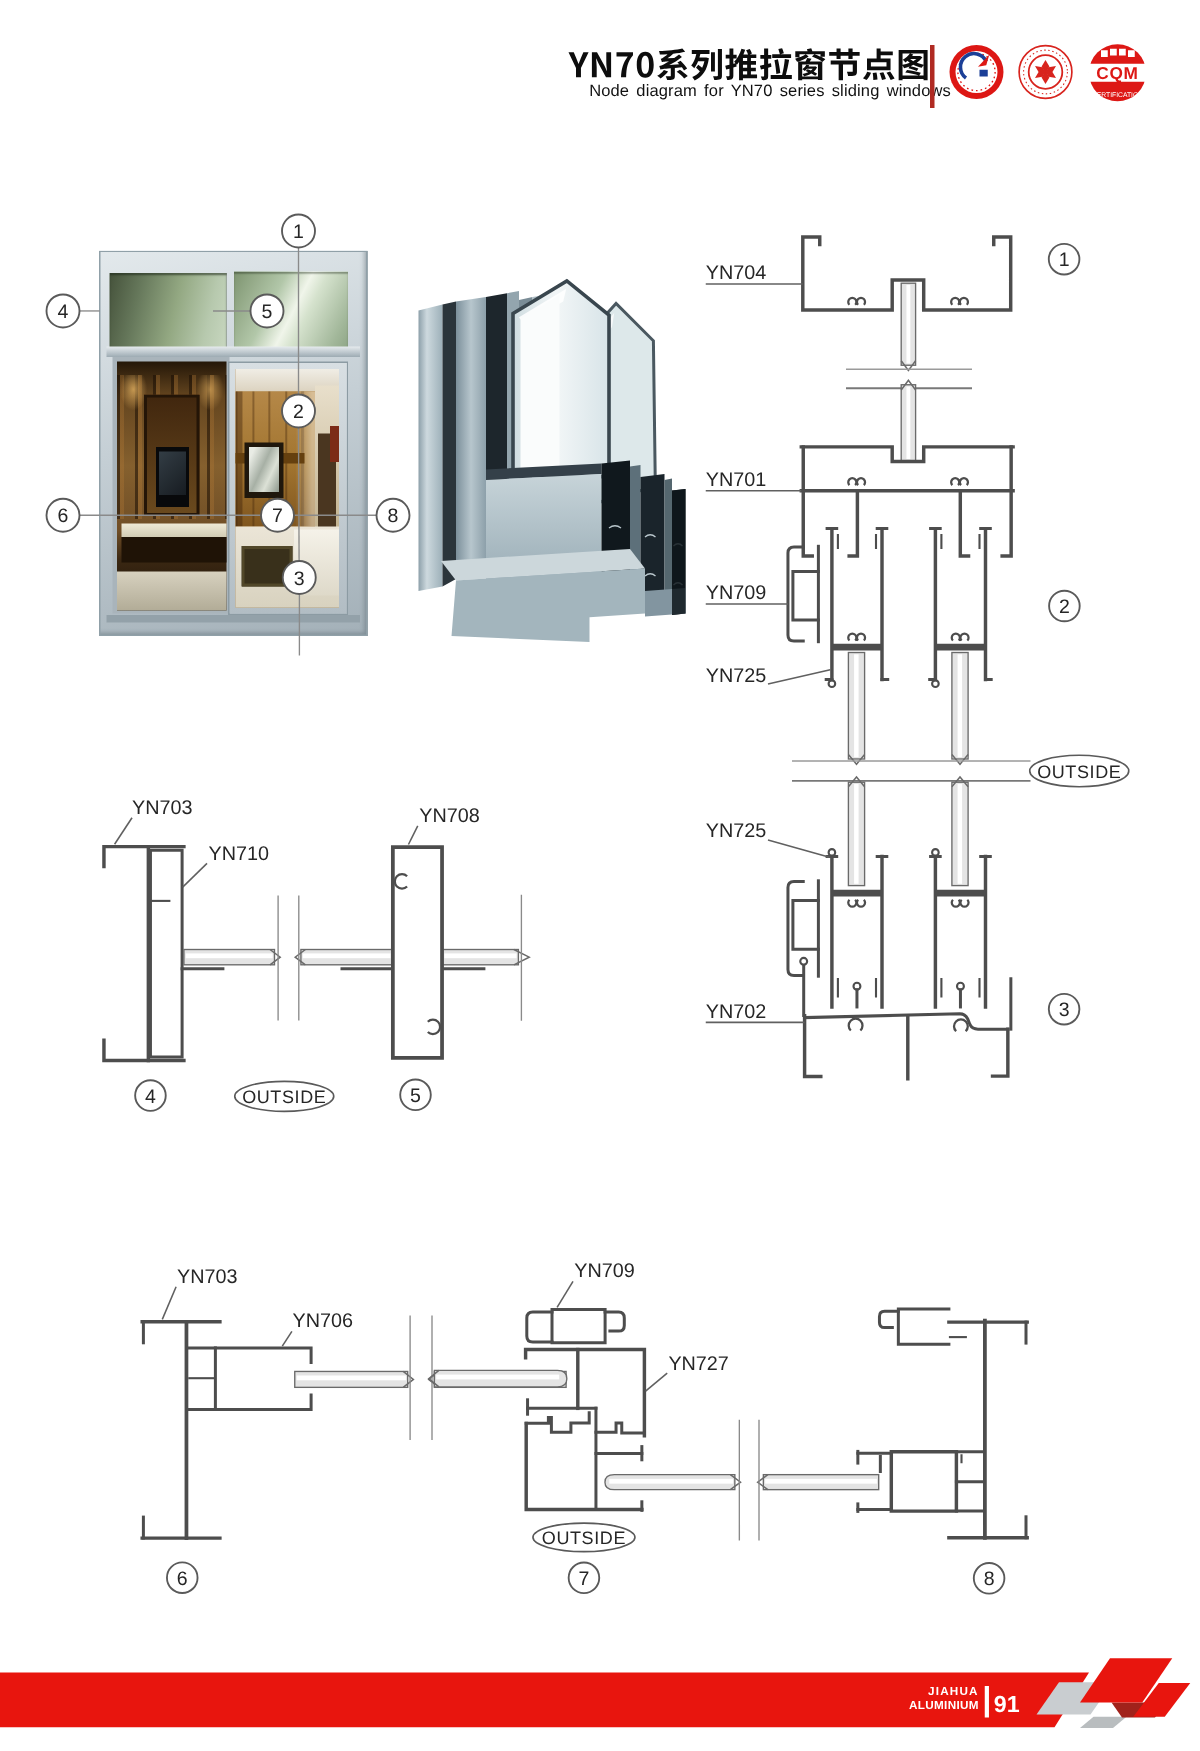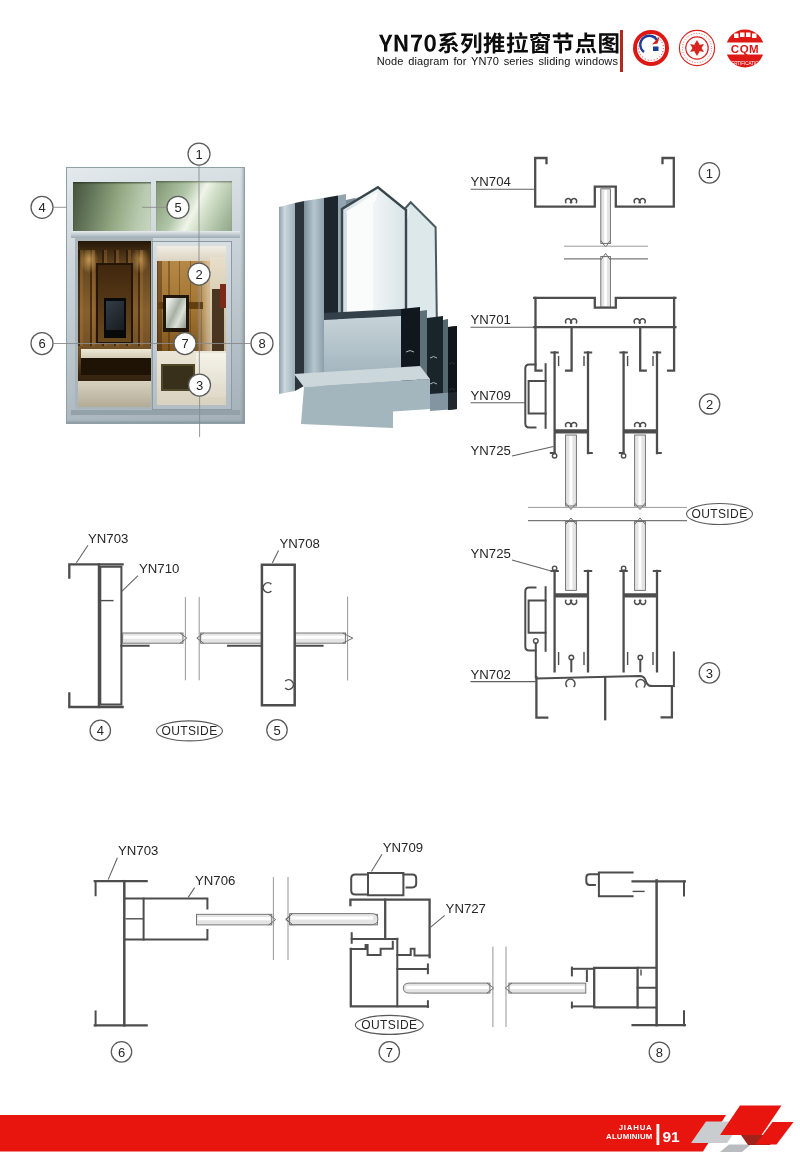--- a/index.html
+++ b/index.html
@@ -19,21 +19,21 @@
       <path d="M439.6 45.6C438.6 47.1 436.8 48.6 435.1 49.5C435.7 49.9 436.9 50.8 437.4 51.3C439.1 50.2 441.1 48.3 442.4 46.6ZM448.1 46.9C449.9 48.2 452.1 50.1 453.1 51.3L455.5 49.7C454.3 48.5 452.1 46.7 450.3 45.5ZM448.6 40.6C449.1 41 449.5 41.5 449.9 41.9L443.2 42.4C446.1 40.9 449 39.1 451.6 37L449.7 35.3C448.7 36.1 447.6 37 446.5 37.7L442 37.9C443.3 37 444.6 35.9 445.8 34.8C448.7 34.5 451.5 34.1 453.8 33.5L451.9 31.3C448.1 32.2 441.8 32.8 436.3 33C436.5 33.6 436.9 34.7 436.9 35.4C438.6 35.3 440.3 35.2 442 35.1C440.9 36.2 439.7 37 439.2 37.3C438.5 37.8 438 38.1 437.5 38.2C437.8 38.9 438.1 40 438.3 40.5C438.8 40.3 439.5 40.2 443 39.9C441.6 40.8 440.3 41.5 439.7 41.8C438.3 42.5 437.4 42.9 436.5 43C436.8 43.7 437.1 44.9 437.3 45.4C438 45.1 439 44.9 444.2 44.5V49.5C444.2 49.8 444.1 49.8 443.7 49.8C443.3 49.8 441.9 49.8 440.8 49.8C441.2 50.5 441.6 51.6 441.8 52.4C443.4 52.4 444.7 52.4 445.7 52C446.7 51.6 446.9 50.9 446.9 49.6V44.3L451.6 43.9C452.2 44.7 452.7 45.4 453 46L455.1 44.6C454.2 43.2 452.4 41.1 450.7 39.5Z"></path>
       <path d="M471 33.8V46.7H473.6V33.8ZM475.6 31.6V49.4C475.6 49.7 475.5 49.8 475.1 49.8C474.7 49.9 473.5 49.9 472.4 49.8C472.7 50.5 473.1 51.7 473.2 52.4C475.1 52.4 476.3 52.3 477.2 51.9C478 51.5 478.3 50.8 478.3 49.4V31.6ZM461 44.1C461.8 44.8 462.9 45.8 463.6 46.5C462.3 48.3 460.5 49.6 458.5 50.4C459 51 459.7 52 460.1 52.7C465.2 50.3 468.5 45.8 469.6 37.8L467.9 37.3L467.4 37.4H463.3C463.5 36.6 463.7 35.8 463.9 35H470V32.4H458.2V35H461.2C460.5 38.1 459.4 40.9 457.8 42.7C458.3 43.1 459.4 44 459.8 44.5C460.8 43.3 461.7 41.7 462.4 39.9H466.6C466.2 41.5 465.7 42.9 465.1 44.2C464.4 43.5 463.3 42.7 462.5 42.1Z"></path>
       <path d="M494.4 32.5C494.9 33.3 495.4 34.4 495.7 35.3H492.6C493.1 34.3 493.5 33.2 493.8 32.2L491.3 31.5C490.3 34.8 488.5 38.1 486.4 40.2C486.6 40.4 487 40.7 487.3 41.1L485.9 41.5V38H488.1V35.5H485.9V31.4H483.3V35.5H480.8V38H483.3V42.1C482.2 42.4 481.3 42.6 480.5 42.8L481.1 45.4L483.3 44.8V49.4C483.3 49.7 483.2 49.8 482.9 49.8C482.6 49.8 481.8 49.8 481 49.8C481.4 50.6 481.7 51.7 481.8 52.4C483.2 52.4 484.2 52.3 484.9 51.9C485.6 51.4 485.9 50.7 485.9 49.4V44L488.1 43.4L487.8 41.6L488.3 42.2C488.8 41.6 489.3 41 489.7 40.4V52.5H492.3V51.1H501.7V48.7H497.6V46.5H500.9V44.2H497.6V42.1H501V39.7H497.6V37.7H501.2V35.3H496.9L498.3 34.7C498 33.8 497.4 32.5 496.8 31.6ZM492.3 42.1H495.1V44.2H492.3ZM492.3 39.7V37.7H495.1V39.7ZM492.3 46.5H495.1V48.7H492.3Z"></path>
       <path d="M513.3 39.1C513.9 42.1 514.4 46.1 514.6 48.4L517.2 47.7C517 45.4 516.3 41.5 515.6 38.5ZM515.9 31.7C516.2 32.8 516.7 34.2 516.9 35.2H511.8V37.7H524.4V35.2H517.2L519.6 34.5C519.3 33.6 518.9 32.1 518.4 31.1ZM510.8 49V51.6H524.9V49H520.9C521.7 46.2 522.5 42.3 523.1 38.9L520.2 38.4C519.9 41.7 519.2 46.1 518.4 49ZM506.4 31.4V35.7H503.9V38.2H506.4V42.2C505.4 42.4 504.5 42.6 503.6 42.8L504.3 45.4L506.4 44.9V49.6C506.4 49.9 506.3 50 506.1 50C505.8 50 505 50 504.2 50C504.6 50.7 504.9 51.8 505 52.4C506.5 52.5 507.4 52.4 508.1 52C508.9 51.6 509.1 50.9 509.1 49.6V44.2L511.3 43.5L511 41.1L509.1 41.5V38.2H511.2V35.7H509.1V31.4Z"></path>
       <path d="M534.2 35.2C532.1 36.6 529.3 37.5 527.1 38.1L528.4 40.2C531 39.5 533.9 38.2 536.1 36.6ZM535.1 37.7C534.9 38.4 534.4 39.3 534 40H529.1V52.5H531.8V51.9H542.3V52.4H545.2V40H536.8C537.2 39.5 537.6 38.9 538 38.2ZM531.8 50V42H542.3V50ZM534.1 46.4C534.6 46.6 535.2 46.8 535.8 47.1C534.6 47.6 533.3 48 532 48.3C532.4 48.7 532.9 49.4 533.1 49.9C534.8 49.5 536.4 48.9 537.8 48C538.9 48.5 539.9 49.1 540.5 49.5L541.8 48.1C541.2 47.7 540.4 47.3 539.5 46.8C540.4 46 541.2 45 541.7 43.8L540.4 43.2L540 43.3H536.1L536.5 42.5L534.6 42.2C534.1 43.2 533.3 44.2 531.9 45.1C532.4 45.3 533.1 45.9 533.4 46.3C534.1 45.8 534.6 45.3 535 44.8H538.8C538.4 45.2 538 45.6 537.6 46C536.8 45.6 536 45.3 535.3 45.1ZM534.9 31.8 535.4 33.1H527.2V37.1H530V35.2H539.9L538.3 36.7C540.7 37.6 543.9 39.1 545.4 40.2L547.2 38.5C546.5 38 545.4 37.4 544.2 36.9H546.9V33.1H538.6C538.4 32.5 538.1 31.8 537.8 31.2ZM539.9 35.2H544V36.8C542.6 36.2 541.1 35.6 539.9 35.2Z"></path>
       <path d="M550.8 39.4V42H556.1V52.5H559V42H565.5V46.5C565.5 46.9 565.3 46.9 564.9 46.9C564.5 46.9 562.9 46.9 561.6 46.9C561.9 47.7 562.3 48.9 562.4 49.7C564.4 49.7 565.9 49.7 567 49.3C568 48.9 568.3 48 568.3 46.6V39.4ZM562.6 31.4V33.6H557.4V31.4H554.7V33.6H549.8V36.2H554.7V38.4H557.4V36.2H562.6V38.4H565.4V36.2H570.1V33.6H565.4V31.4Z"></path>
       <path d="M577.6 40.5H588V43.4H577.6ZM578.8 47.6C579.1 49.2 579.2 51.2 579.2 52.4L582 52C581.9 50.8 581.7 48.9 581.3 47.4ZM583.4 47.6C584.1 49.1 584.7 51.1 585 52.3L587.6 51.6C587.3 50.4 586.6 48.5 585.9 47.1ZM588 47.5C589.1 49 590.3 51.1 590.8 52.4L593.4 51.4C592.8 50 591.5 48.1 590.4 46.6ZM575.1 46.8C574.4 48.5 573.4 50.3 572.3 51.2L574.7 52.4C575.9 51.2 577 49.3 577.7 47.5ZM575 38V45.9H590.7V38H584.1V35.9H592.2V33.4H584.1V31.4H581.4V38Z"></path>
       <path d="M596.1 32.3V52.5H598.7V51.7H612.7V52.5H615.4V32.3ZM600.5 47.4C603.5 47.7 607.2 48.6 609.5 49.4H598.7V42.6C599.1 43.2 599.5 44 599.7 44.5C600.9 44.2 602.1 43.8 603.4 43.3L602.6 44.5C604.4 44.9 606.8 45.7 608.2 46.3L609.3 44.6C608 44.1 605.9 43.4 604.1 43.1C604.7 42.8 605.3 42.5 605.9 42.2C607.6 43.1 609.6 43.8 611.5 44.2C611.8 43.7 612.3 43 612.7 42.5V49.4H609.8L610.9 47.5C608.6 46.8 604.8 45.9 601.7 45.6ZM603.6 34.7C602.5 36.3 600.6 37.9 598.8 38.9C599.3 39.3 600.2 40.1 600.6 40.6C601 40.3 601.5 39.9 601.9 39.5C602.4 40 603 40.4 603.5 40.8C602 41.4 600.3 41.9 598.7 42.2V34.7ZM603.8 34.7H612.7V42.1C611.1 41.8 609.6 41.4 608.2 40.9C609.7 39.8 611 38.6 611.9 37.2L610.4 36.3L610 36.4H605.1C605.3 36.1 605.6 35.7 605.8 35.4ZM605.8 39.8C605 39.4 604.3 38.9 603.7 38.4H608C607.4 38.9 606.6 39.4 605.8 39.8Z"></path>
     </g>
   </svg>
-<div class="abs" style="left:0;top:55px;width:618px;text-align:right;">
+<div class="abs" style="left:16px;top:55px;width:618px;text-align:right;">
   <div style="font-size:11px;color:#111;word-spacing:1.6px;letter-spacing:0.1px;line-height:13.5px;">Node diagram for YN70 series sliding windows</div>
 </div>
 <div class="abs" style="left:620px;top:30px;width:3px;height:42px;background:#b02a22;"></div>
 
 <svg class="abs" style="left:628px;top:25px;" width="145" height="48" viewBox="0 0 145 48">
 
   <g>
     <circle cx="23" cy="23" r="18" fill="#dd1714"></circle>
     <circle cx="23" cy="23" r="14" fill="#fff"></circle>
     <circle cx="23" cy="23" r="12.4" fill="none" stroke="#dd1714" stroke-width="0.9" stroke-dasharray="1.1 2"></circle>

